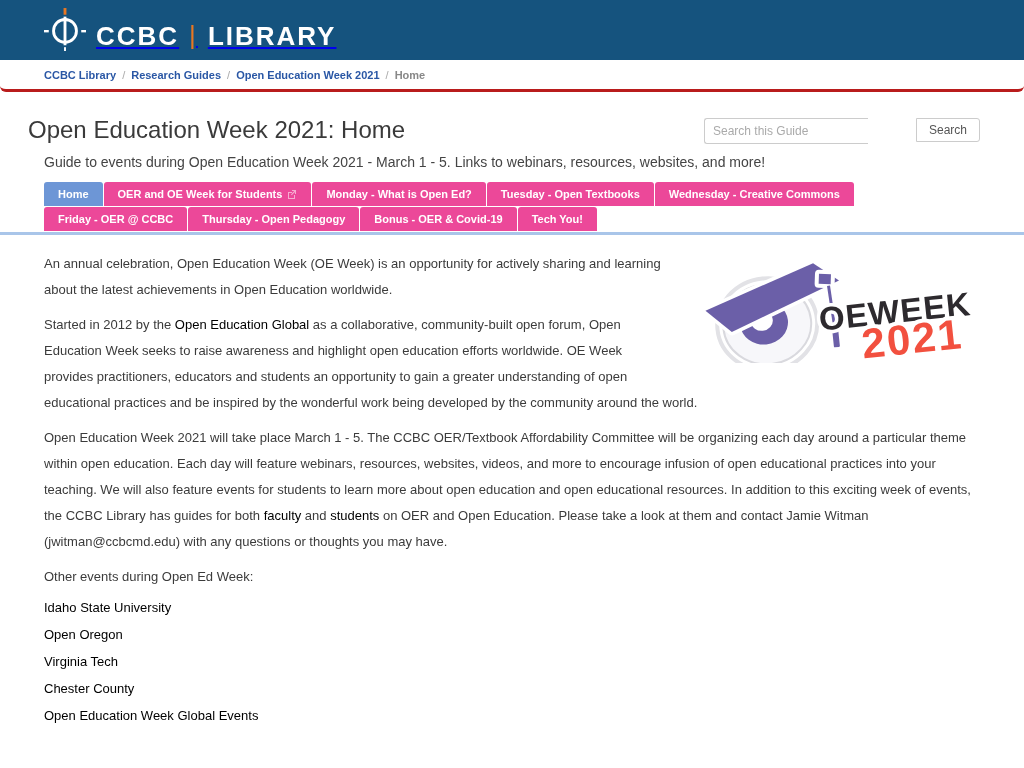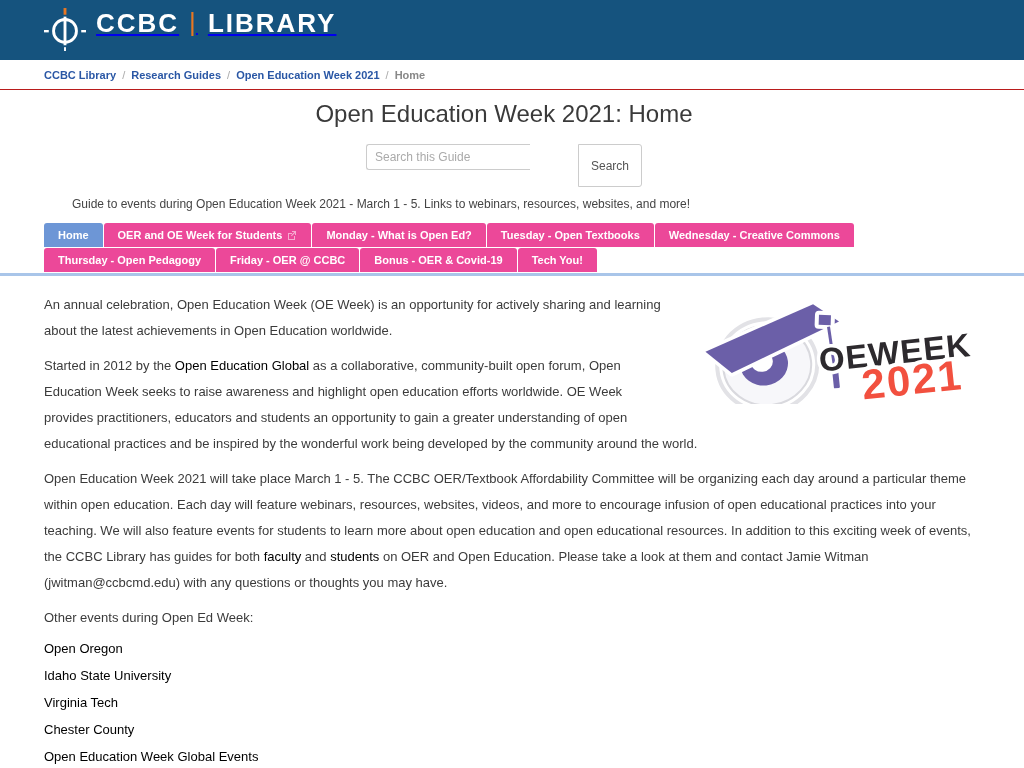--- a/index.html
+++ b/index.html
@@ -1,38 +1,38 @@
 <!DOCTYPE html>
 <html><head>
 <meta charset="utf-8">
 <style>
   * { margin: 0; padding: 0; box-sizing: border-box; }
   html, body { width: 1024px; height: 768px; background: #fff; font-family: "Liberation Sans", sans-serif; overflow: hidden; }
 
   
   .site-header { background: #15537E; height: 60px; display: flex; align-items: center; padding-left: 44px; }
-  .brand { display: flex; align-items: flex-start; gap: 10px; }
+  .brand { display: flex; align-items: flex-end; gap: 10px; }
   .brand svg { display: block; }
   .brand-text { color: #fff; font-size: 26px; font-weight: bold; letter-spacing: 2px; display: flex; align-items: center; gap: 10px; }
   .brand-sep { color: #E87722; font-weight: normal; font-size: 26px; position: relative; top: -1px; }
 
   
-  .breadcrumb { padding: 9px 44px 8px 44px; font-size: 11px; font-weight: bold; color: #999; border-bottom: 1px solid #b91c1c; }
+  .breadcrumb { padding: 9px 44px 8px 44px; font-size: 11px; font-weight: bold; color: #999; border-bottom: 3px solid #b91c1c; border-radius: 6px; }
   .breadcrumb a { color: #2A57A5; text-decoration: none; }
   .crumb-sep { color: #aaa; font-weight: normal; margin: 0 6px; }
   .crumb-current { color: #888; }
 
   
-  .title-row { display: flex; justify-content: space-between; align-items: center; padding: 10px 44px 0 28px; flex-direction: column; }
+  .title-row { display: flex; justify-content: space-between; align-items: flex-end; padding: 10px 44px 0 28px; }
   .page-title { font-size: 24px; font-weight: normal; color: #3a3a3a; }
   .guide-search { display: flex; margin-top: 16px; gap: 48px; }
   .guide-search input { width: 164px; height: 26px; border: 1px solid #ccc; border-right: none; padding: 0 8px; font-size: 12px; color: #555; border-radius: 3px 0 0 3px; outline: none; }
   .guide-search input::placeholder { color: #aaa; }
-  .guide-search button { height: 43px; padding: 0 12px; background: #fff; border: 1px solid #ccc; font-size: 12px; color: #555; border-radius: 0 3px 3px 0; cursor: pointer; }
-  .page-desc { padding: 10px 44px 6px 44px; font-size: 12px; color: #444; margin-left: 28px; }
+  .guide-search button { height: 24px; padding: 0 12px; background: #fff; border: 1px solid #ccc; font-size: 12px; color: #555; border-radius: 0 3px 3px 0; cursor: pointer; }
+  .page-desc { padding: 10px 44px 6px 44px; font-size: 14px; color: #444; }
 
   
   .tabs-wrap { padding: 6px 44px 0 44px; border-bottom: 3px solid #A9C5E9; }
   .tab-row { display: flex; flex-wrap: wrap; }
   .tab { background: #ec4899; color: #fff; font-size: 11px; font-weight: bold; padding: 6px 14px; margin: 0 1px 1px 0; border-radius: 3px 3px 0 0; text-decoration: none; display: inline-flex; align-items: center; gap: 5px; cursor: pointer; }
   .tab.active { background: #6D96D6; }
   .ext-icon { opacity: .55; display: inline-flex; }
 
   
   .content { padding: 16px 44px 0 44px; font-size: 13px; color: #3b3b3b; line-height: 26px; }
@@ -94,24 +94,24 @@
     <a class="tab" href="#">
         <span>Monday - What is Open Ed?</span>
       </a>
     <a class="tab" href="#">
         <span>Tuesday - Open Textbooks</span>
       </a>
     <a class="tab" href="#">
         <span>Wednesday - Creative Commons</span>
       </a>
     <a class="tab" href="#">
-        <span>Thursday - Open Pedagogy</span>
+        <span>Friday - OER @ CCBC</span>
       </a>
     <a class="tab" href="#">
-        <span>Friday - OER @ CCBC</span>
+        <span>Thursday - Open Pedagogy</span>
       </a>
     <a class="tab" href="#">
         <span>Bonus - OER &amp; Covid-19</span>
       </a>
     <a class="tab" href="#">
         <span>Tech You!</span>
       </a>
   </div>
 </div>
 
@@ -143,19 +143,19 @@
 
   <p><span>An annual celebration, Open Education Week (OE Week) is an opportunity for actively sharing and learning about the latest achievements in Open Education worldwide.</span></p>
 
   <p><span>Started in 2012 by the </span><a href="#">Open Education Global</a><span> as a collaborative, community-built open forum, Open Education Week seeks to raise awareness and highlight open education efforts worldwide. OE Week provides practitioners, educators and students an opportunity to gain a greater understanding of open educational practices and be inspired by the wonderful work being developed by the community around the world.</span></p>
 
   <p><span>Open Education Week 2021 will take place March 1 - 5. The CCBC OER/Textbook Affordability Committee will be organizing each day around a particular theme within open education. Each day will feature webinars, resources, websites, videos, and more to encourage infusion of open educational practices into your teaching. We will also feature events for students to learn more about open education and open educational resources. In addition to this exciting week of events, the CCBC Library has guides for both </span><a href="#">faculty</a><span> and </span><a href="#">students</a><span> on OER and Open Education. Please take a look at them and contact Jamie Witman (jwitman@ccbcmd.edu) with any questions or thoughts you may have.</span></p>
 
 
   <p><span>Other events during Open Ed Week:</span></p>
 
+  <a class="event-link" href="#">Idaho State University</a>
   <a class="event-link" href="#">Open Oregon</a>
-  <a class="event-link" href="#">Idaho State University</a>
   <a class="event-link" href="#">Virginia Tech</a>
   <a class="event-link" href="#">Chester County</a>
   <a class="event-link" href="#">Open Education Week Global Events</a>
 
 </main>
 
 </body></html>

